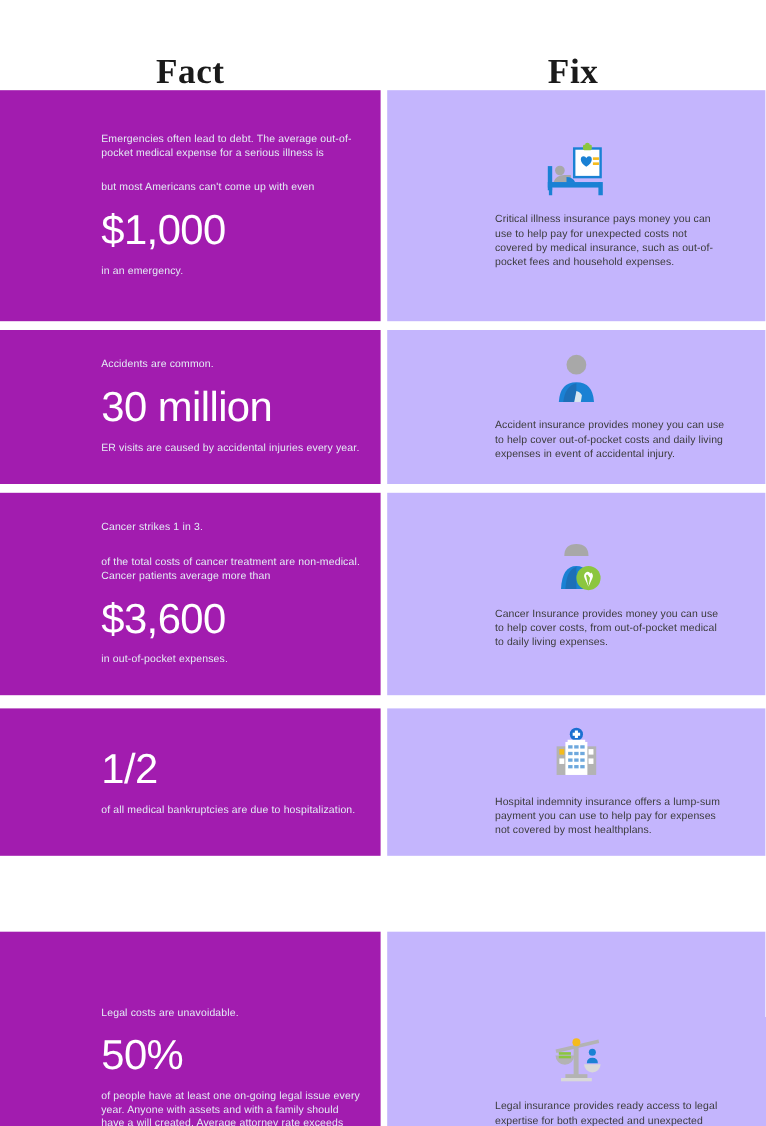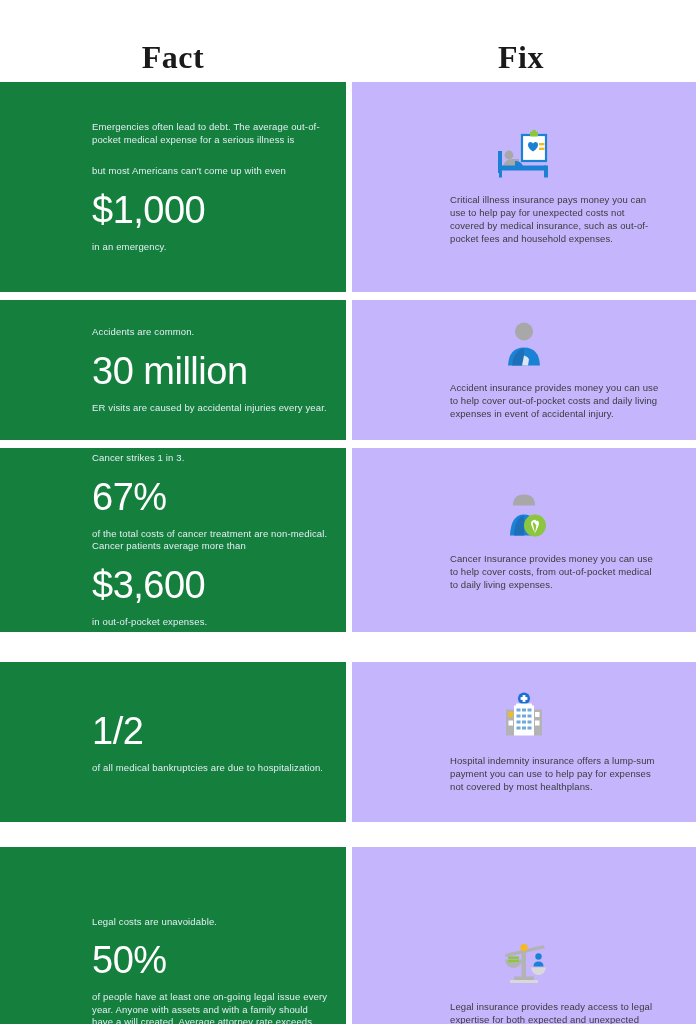--- a/index.html
+++ b/index.html
@@ -23,21 +23,21 @@
   
   .header {
     position: absolute;
     top: 0; left: 0;
     width: 696px;
     height: 80px;
     display: flex;
   }
   .header-cell {
     display: flex;
-    align-items: center;
+    align-items: flex-end;
     justify-content: center;
     margin-top: 34px;
   }
   .header-cell.fact { width: 346px; }
   .header-cell.fix  { width: 350px; }
   .header-title {
     font-family: "Liberation Serif", serif;
     font-weight: bold;
     font-size: 32px;
     color: #1a1a1a;
@@ -50,21 +50,21 @@
     position: absolute;
     left: 0;
     width: 696px;
   }
   .fact-panel {
     position: absolute;
     left: 0;
     top: 0;
     width: 346px;
     height: 100%;
-    background: #15803d;
+    background: #a21caf;
     box-sizing: border-box;
   }
   .fix-panel {
     position: absolute;
     left: 352px;
     top: 0;
     width: 344px;
     height: 100%;
     background: #c4b5fd;
     box-sizing: border-box;
@@ -121,21 +121,21 @@
     margin: 0 auto;
     text-align: left;
     padding-left: 62px;
     box-sizing: content-box;
   }
 
   
   #row-0 { top: 82px;  height: 210px; }
   #row-1 { top: 300px; height: 140px; }
   #row-2 { top: 448px; height: 184px; }
-  #row-3 { top: 662px; height: 160px; }
+  #row-3 { top: 644px; height: 134px; }
   #row-4 { top: 808px; height: 281px; margin-top: 39px; }
 
   
   #row-1 .fix-icon { width: 50px; height: 48px; }
   #row-2 .fix-icon { width: 52px; height: 50px; }
   #row-3 .fix-icon { width: 52px; height: 50px; }
   #row-4 .fix-icon { width: 58px; height: 50px; }
 </style>
 </head>
 <body>
@@ -210,21 +210,20 @@
         <p class="fix-text">Accident insurance provides money you can use to help cover out-of-pocket costs and daily living expenses in event of accidental injury.</p>
       </div>
     </div>
   </div>
 
   <div class="row" id="row-2">
     <div class="fact-panel">
       <div class="fact-body">
         <p class="fact-lead">Cancer strikes 1 in 3.</p>
         <div class="sp-after-lead"></div>
-        <p class="fact-big">67%</p>
         <div class="sp-after-big"></div>
         <p class="fact-mid">of the total costs of cancer treatment are non-medical. Cancer patients average more than</p>
         <div class="sp-after-mid"></div>
         <p class="fact-big">$3,600</p>
         <div class="sp-after-big"></div>
         <p class="fact-tail">in out-of-pocket expenses.</p>
       </div>
     </div>
     <div class="fix-panel">
       <div class="fix-body">

